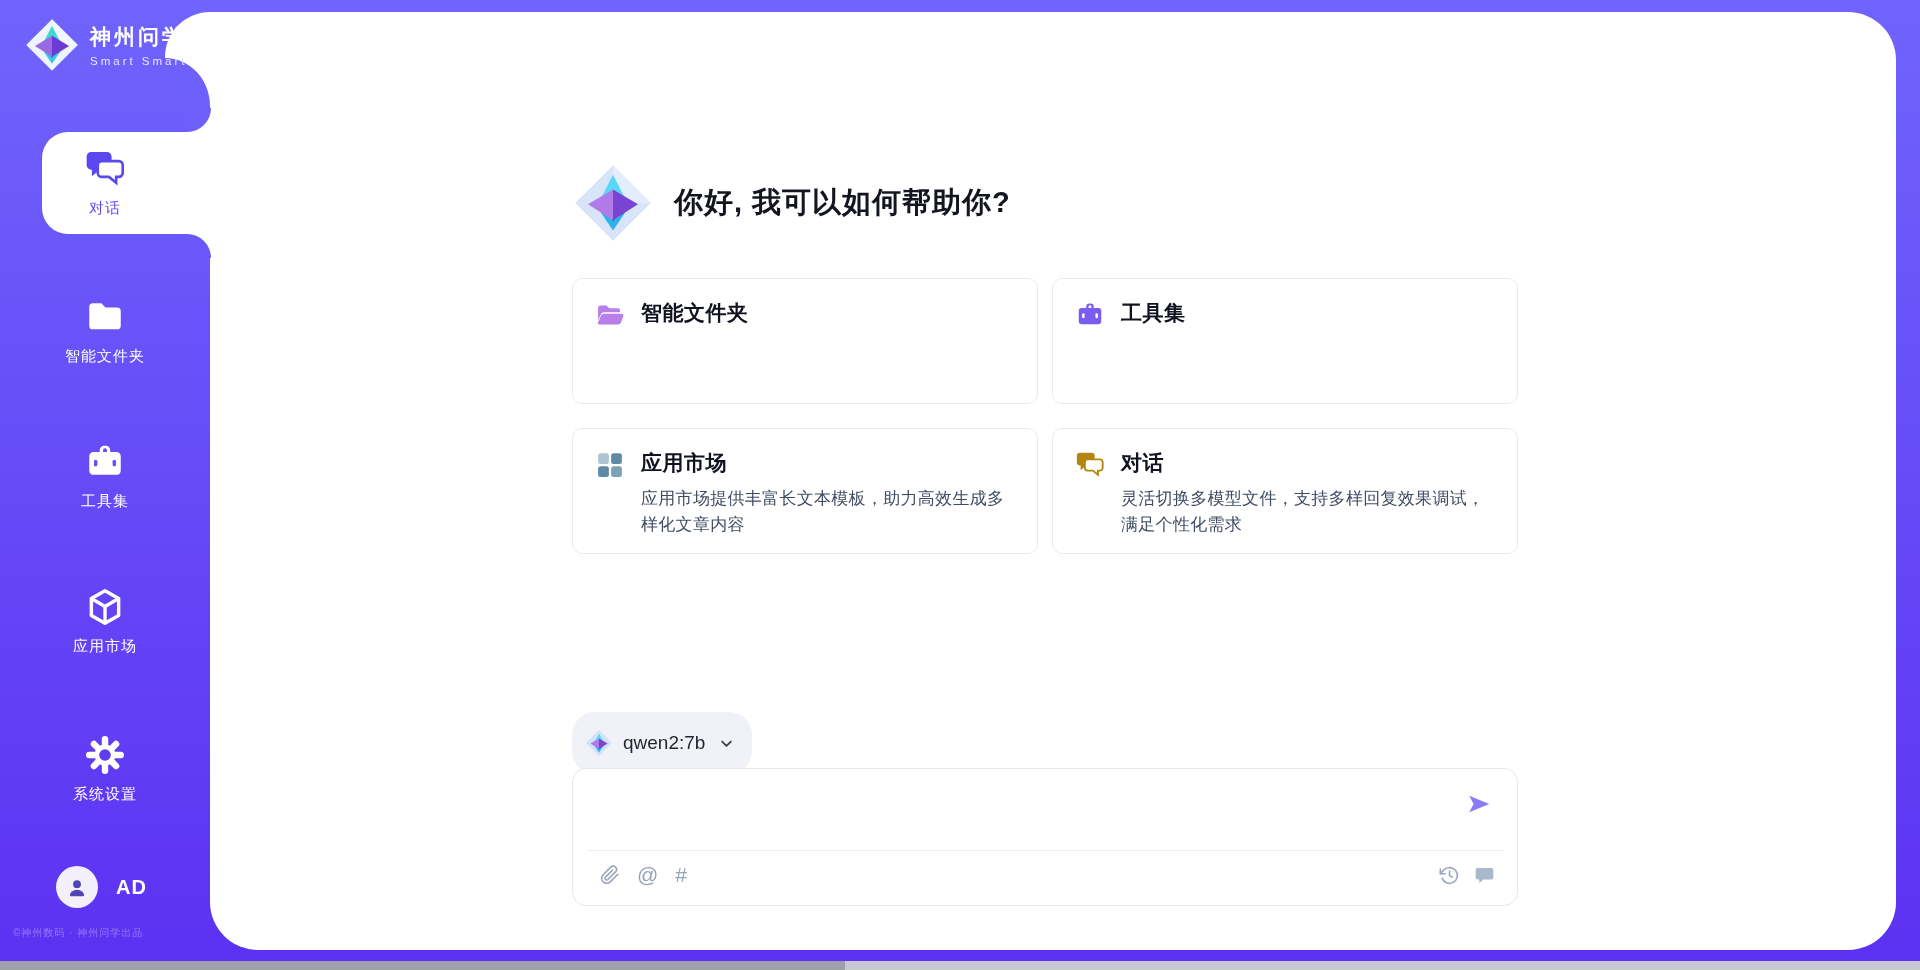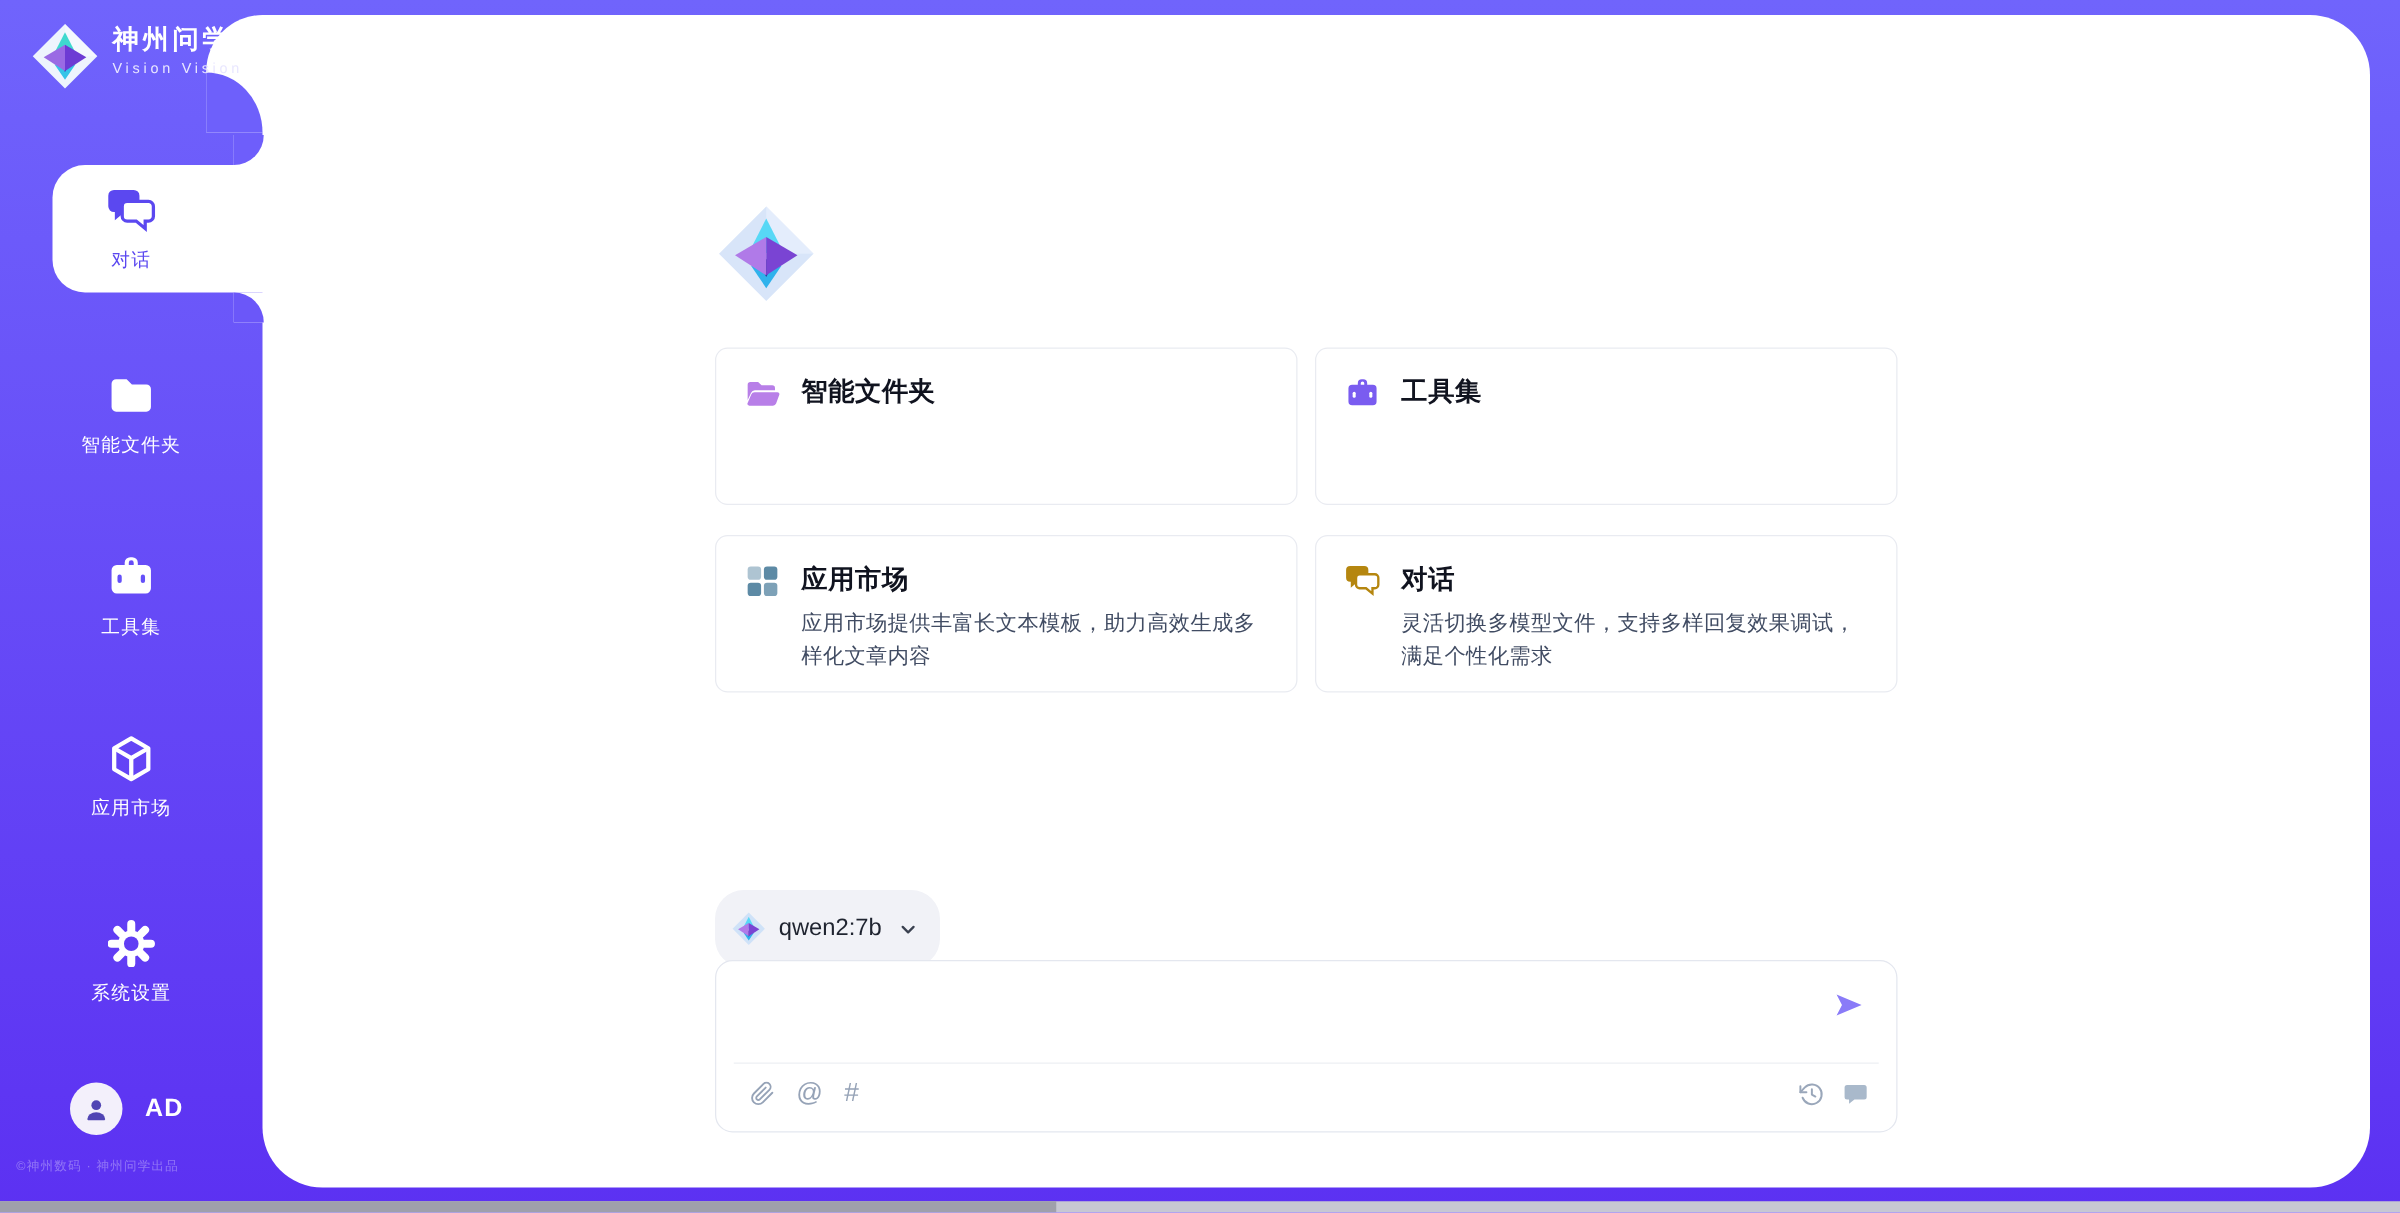--- a/index.html
+++ b/index.html
@@ -13,21 +13,21 @@
 
   
   .panel { position:absolute; left:210px; top:12px; width:1686px; height:938px;
            background:#fff; border-radius:0 48px 48px 48px; z-index:1; }
   .panel-top-ext { position:absolute; left:165px; top:12px; width:47px; height:94px;
            background:#fff; border-top-left-radius:45px; z-index:1; }
   .panel-top-fillet { position:absolute; left:165px; top:58px; width:45px; height:48px;
            background:#6E60FB; border-top-right-radius:100% 100%; z-index:2; }
 
   
-  .brand { position:absolute; left:24px; top:17px; display:flex; gap:10px; z-index:3; }
+  .brand { position:absolute; left:24px; top:17px; display:flex; align-items:center; gap:10px; z-index:3; }
   .brand svg { width:56px; height:56px; }
   .brand-name { color:#fff; font-size:21px; font-weight:700; letter-spacing:3px; }
   .brand-sub  { color:#e9e7ff; font-size:11.5px; letter-spacing:3px; margin-top:4px; }
 
   .tab-bg { position:absolute; left:42px; top:132px; width:169px; height:102px;
             background:#fff; border-radius:26px 0 0 26px; z-index:2; }
   .fillet-w { position:absolute; left:187px; width:24px; height:24px; background:#fff; z-index:2; }
   .fillet-p { position:absolute; left:187px; width:24px; height:24px; z-index:3; }
   .ft-top  { top:108px; } .fp-top { top:108px; background:#6E5EFB; border-bottom-right-radius:100% 100%; }
   .ft-bot  { top:234px; } .fp-bot { top:234px; background:#6B57F9; border-top-right-radius:100% 100%; }
@@ -99,21 +99,21 @@
     <polygon points="32,2.5 61.5,32 32,61.5 2.5,32" fill="#eef4fd"></polygon>
     <polygon points="32,2.5 61.5,32 32,32" fill="#f7fafe" opacity=".7"></polygon>
     <polygon points="32,10 43,31.5 21,31.5" fill="#3fd9cf"></polygon>
     <polygon points="22.5,39.5 41.5,39.5 32,53.5" fill="#35c4e8"></polygon>
     <polygon points="26.5,35.5 37.5,35.5 32,46.5" fill="#2c2f86"></polygon>
     <polygon points="32,21.5 12.5,33 32,45.5" fill="#9a6ae4"></polygon>
     <polygon points="32,21.5 51.5,33 32,45.5" fill="#6d3bd4"></polygon>
   </svg>
   <div>
     <div class="brand-name">神州问学</div>
-    <div class="brand-sub">Vision Vision</div>
+    <div class="brand-sub">Smart Smart</div>
   </div>
 </div>
 
 <div class="tab-bg"></div>
 <div class="fillet-w ft-top"></div>
 <div class="fillet-p fp-top"></div>
 <div class="fillet-w ft-bot"></div>
 <div class="fillet-p fp-bot"></div>
 
 <div class="nav-item active" style="top:132px">
@@ -189,20 +189,21 @@
 <div class="greeting" style="z-index: 2; left: 572px; top: 162px;">
   <svg viewBox="0 0 64 64">
     <polygon points="32,2.5 61.5,32 32,61.5 2.5,32" fill="#d8e5f9"></polygon>
     <polygon points="32,2.5 61.5,32 32,32" fill="#e7effc" opacity=".8"></polygon>
     <polygon points="32,10 43,31.5 21,31.5" fill="#57d8f6"></polygon>
     <polygon points="22.5,39.5 41.5,39.5 32,53.5" fill="#2fb2ec"></polygon>
     <polygon points="26.5,35.5 37.5,35.5 32,46.5" fill="#2c3a90"></polygon>
     <polygon points="32,21.5 12.5,33 32,45.5" fill="#b07ae8"></polygon>
     <polygon points="32,21.5 51.5,33 32,45.5" fill="#7a44d3"></polygon>
   </svg>
+  <div class="greeting-text">你好, 我可以如何帮助你?</div>
 </div>
 
 <div class="cards" style="z-index: 2; left: 572px; top: 278px;">
   <div class="card">
     <svg class="card-icon" viewBox="0 0 24 24" fill="#B87FE8">
       <path d="M2.5 6.2A1.8 1.8 0 014.3 4.4h4.9l2.2 2.2h6.8a1.8 1.8 0 011.8 1.8v1.4H7.1a2.6 2.6 0 00-2.4 1.6L2.5 16V6.2z"></path>
       <path d="M6.9 11h14.6a1.3 1.3 0 011.2 1.8l-2 5.4a2.2 2.2 0 01-2 1.4H3.5a1.2 1.2 0 01-1.1-1.6l2.4-5.6A2.4 2.4 0 016.9 11z"></path>
     </svg>
     <div>
       <div class="card-title">智能文件夹</div>

